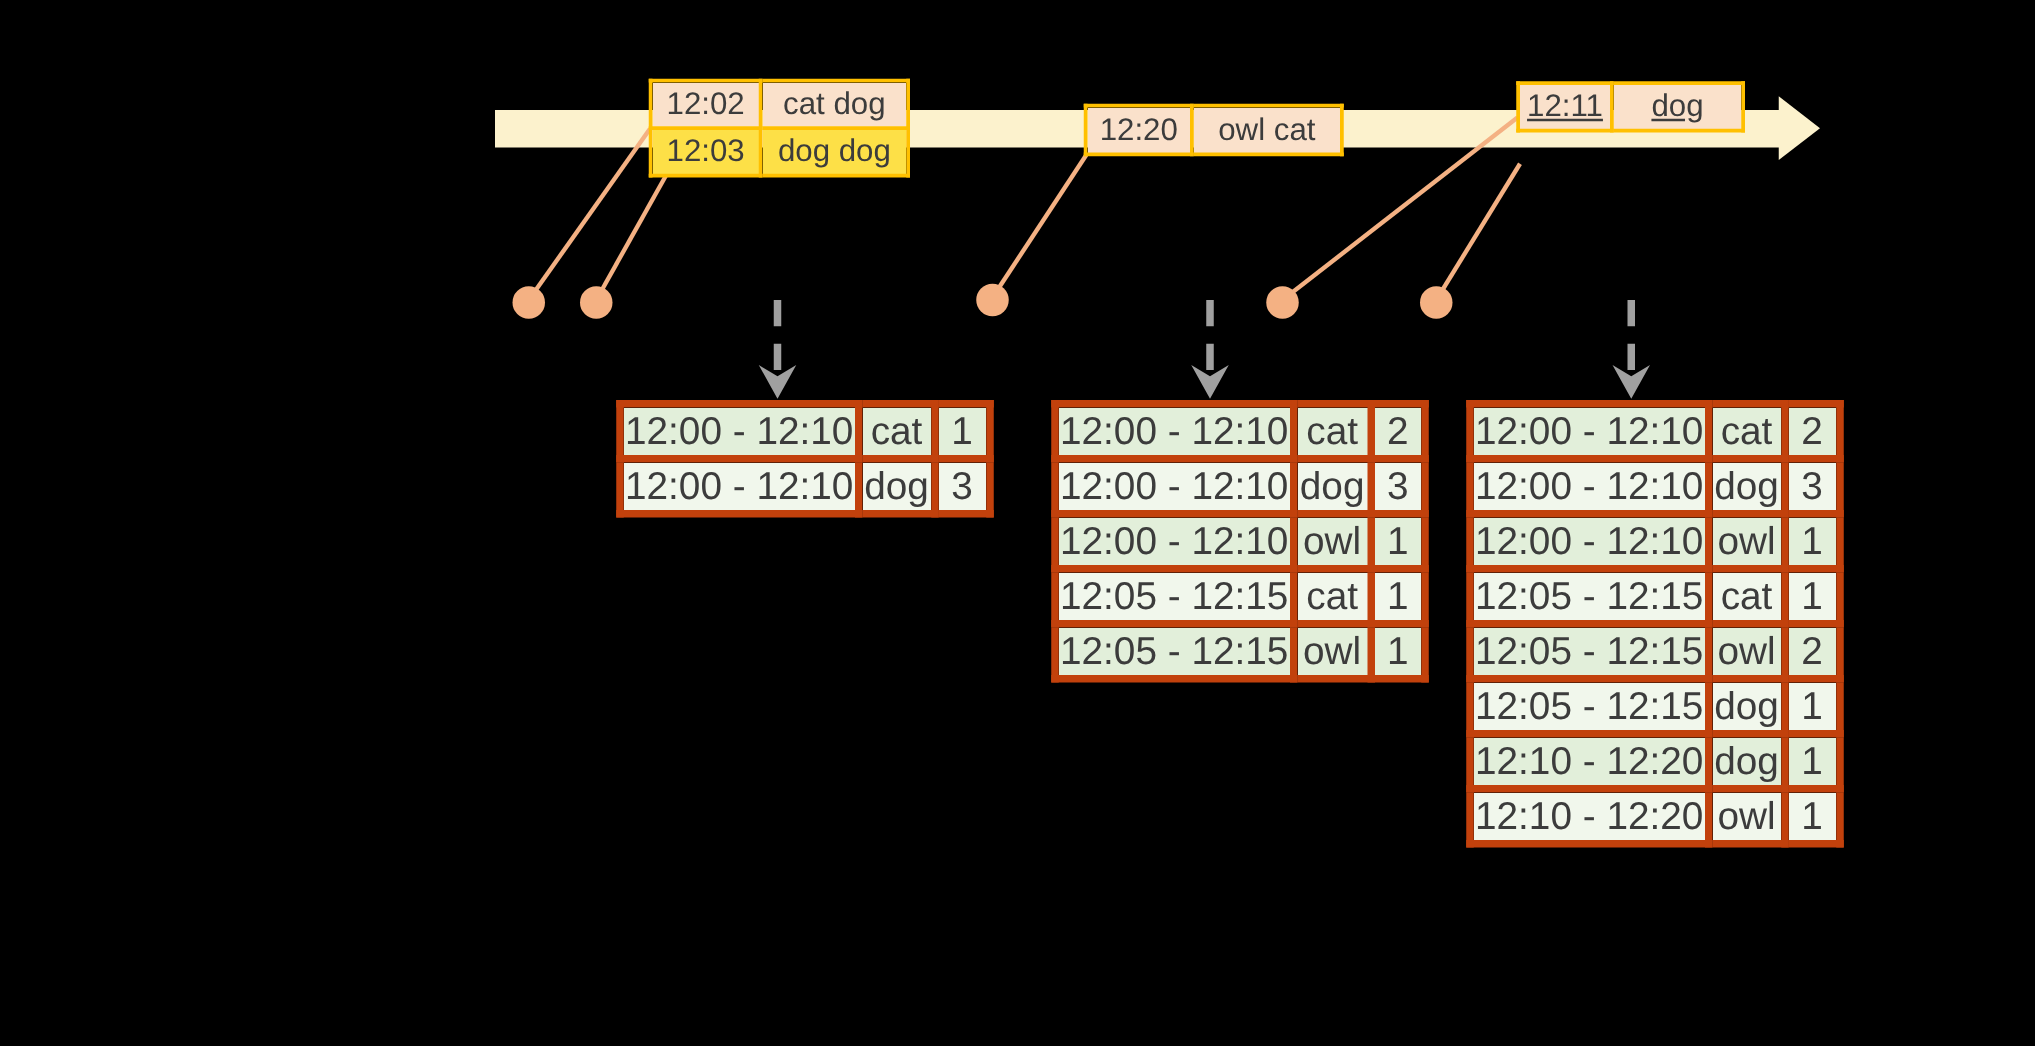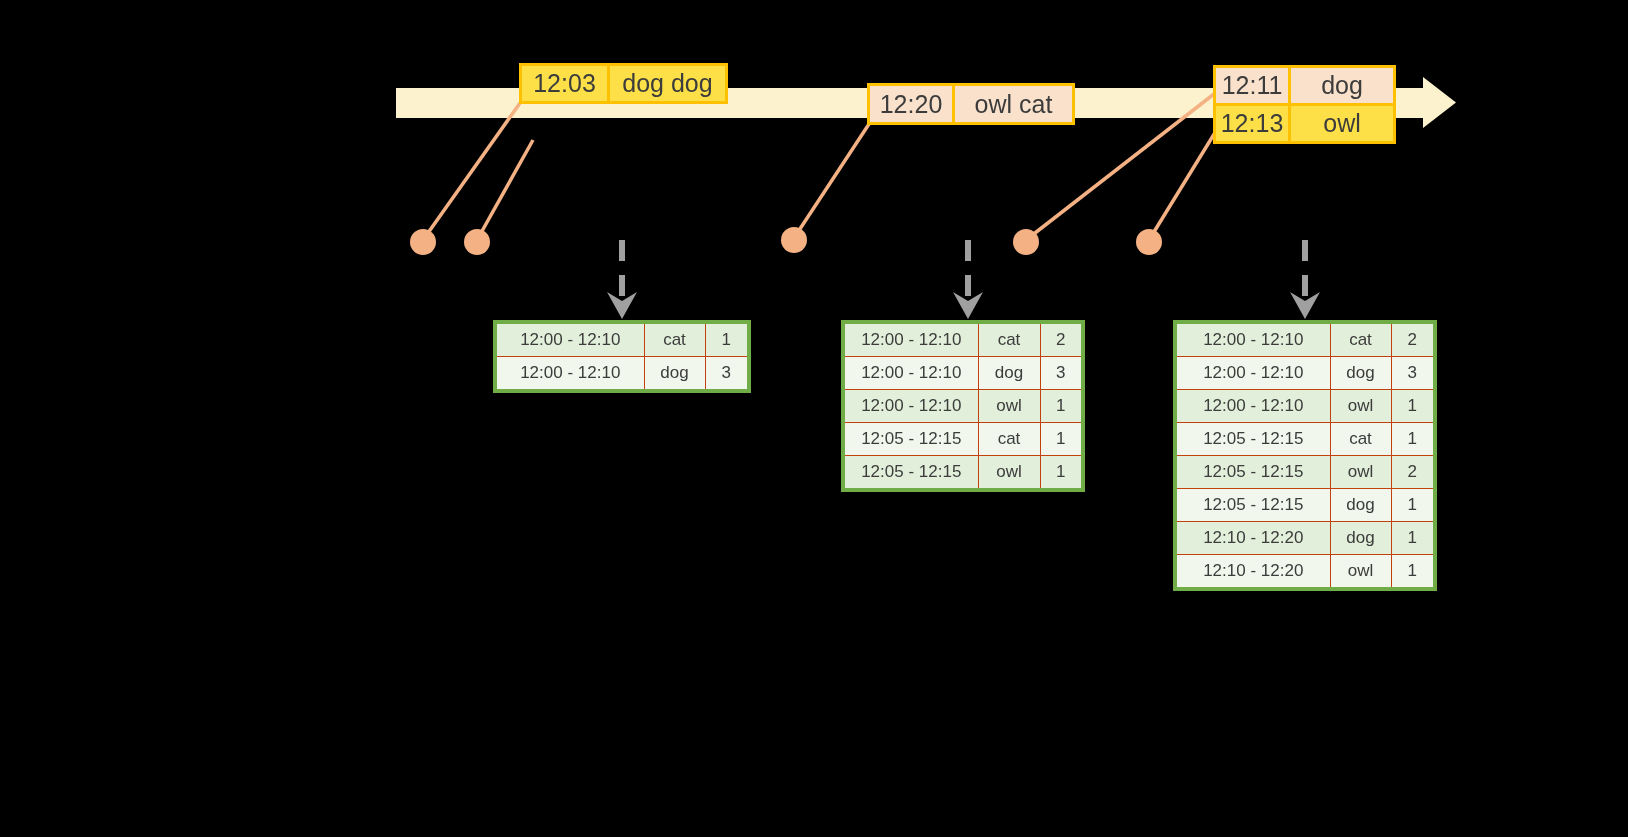--- a/index.html
+++ b/index.html
@@ -11,25 +11,25 @@
   table{border-collapse:collapse;position:absolute;z-index:2;table-layout:fixed;}
   td{text-align:center;vertical-align:middle;color:#3C3C3C;overflow:hidden;white-space:nowrap;}
 
   
   .event-table{border:3px solid #FFC000;}
   .event-table td{border:3px solid #FFC000;font-size:25px;}
   .event-table tr.dark td{background:#FAE1CB;}
   .event-table tr.light td{background:#fde047;}
   #events-0{left:519px;top:63px;} #events-0 td{height:33px;}
   #events-1{left:867px;top:83px;} #events-1 td{height:34px;}
-  #events-2{left:1213px;top:65px;} #events-2 td{height:33px;}
+  #events-2{left:1213px;top:65px;} #events-2 td{height:33px;text-decoration:underline;}
 
   
   .result-table{border:4px solid #70AD47;}
-  .result-table td{border:1px solid #c2410c;font-size:17px;}
+  .result-table td{border:6px solid #c2410c;font-size:31px;}
   .result-table tr.dark td{background:#E2EFDA;}
   .result-table tr.light td{background:#F1F7EC;}
   #results-0{left:493px;top:320px;}
   #results-1{left:841px;top:320px;}
   #results-2{left:1173px;top:320px;}
   .result-table td{height:30px;}
 </style>
 </head>
 <body>
 
@@ -71,20 +71,24 @@
       </g>
     </g>
   </svg>
 
   <table class="event-table" id="events-0">
     <colgroup>
         <col style="width:88px">
         <col style="width:118px">
       </colgroup>
     <tbody>
+        <tr class="dark">
+          <td>12:02</td>
+          <td>cat dog</td>
+        </tr>
         <tr class="light">
           <td>12:03</td>
           <td>dog dog</td>
         </tr>
       </tbody>
   </table>
   <table class="event-table" id="events-1">
     <colgroup>
         <col style="width:85px">
         <col style="width:120px">
@@ -98,24 +102,20 @@
   </table>
   <table class="event-table" id="events-2">
     <colgroup>
         <col style="width:75px">
         <col style="width:105px">
       </colgroup>
     <tbody>
         <tr class="dark">
           <td>12:11</td>
           <td>dog</td>
-        </tr>
-        <tr class="light">
-          <td>12:13</td>
-          <td>owl</td>
         </tr>
       </tbody>
   </table>
 
   <table class="result-table" id="results-0">
     <colgroup>
         <col style="width:149px">
         <col style="width:61px">
         <col style="width:44px">
       </colgroup>

